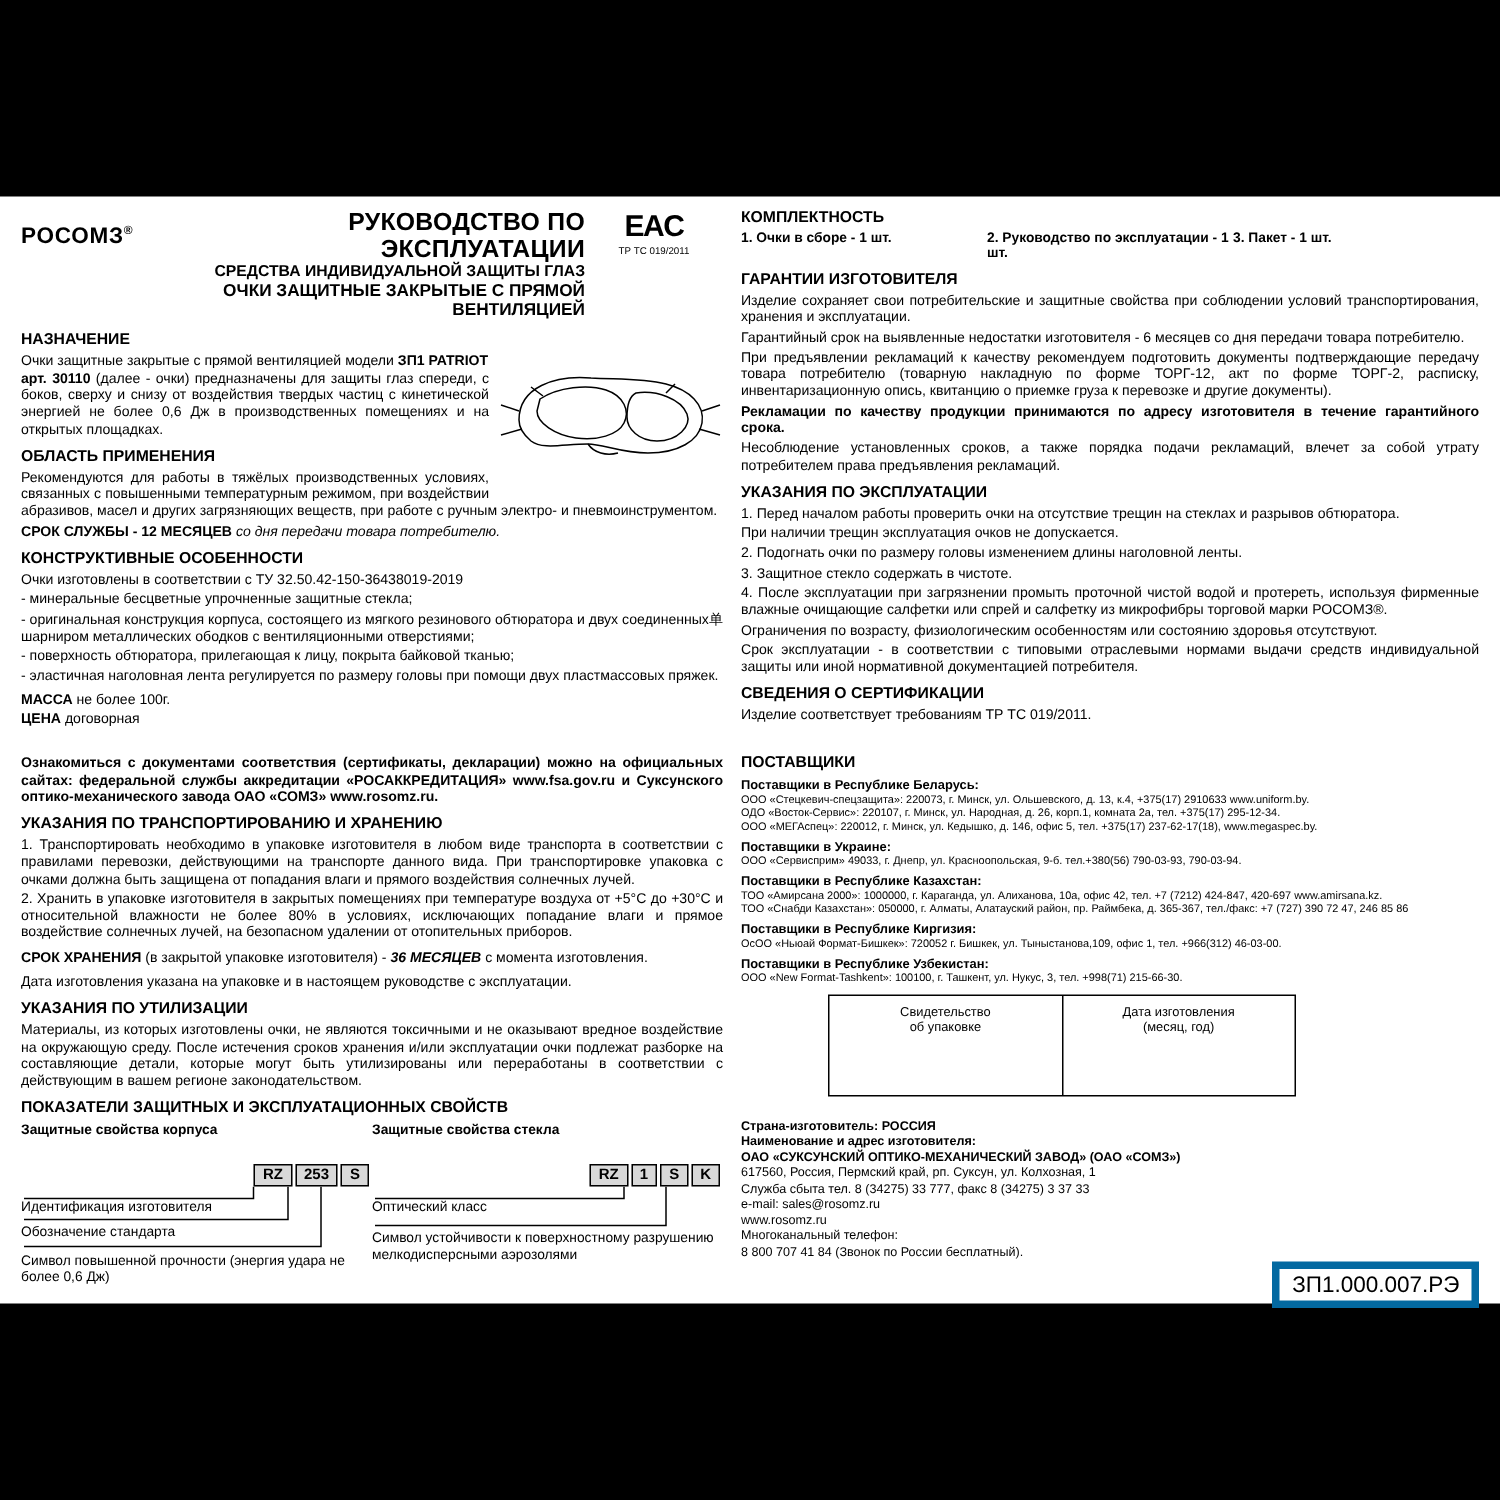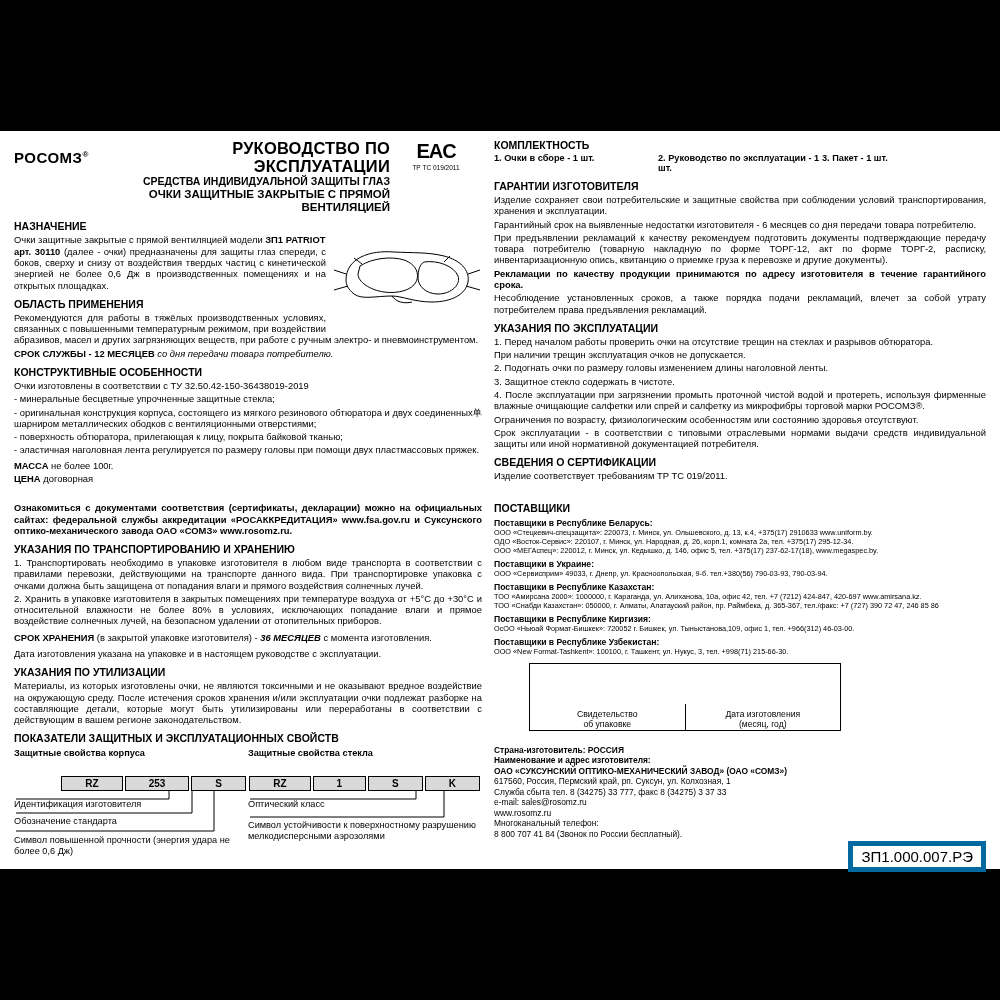--- a/index.html
+++ b/index.html
@@ -36,27 +36,27 @@
   p,li,div.txt{font-size:9.4px;line-height:1.2;margin:0 0 2px 0;text-align:justify;}
   .bold{font-weight:bold;}
   .ital{font-style:italic;}
   .goggles{float:right;width:150px;height:86px;margin:2px 0 2px 6px;}
   .kit{display:flex;font-size:9.2px;font-weight:bold;margin-bottom:3px;}
   .kit div{flex:1;}
   .supp-title{font-size:8.6px;font-weight:bold;margin-top:4px;}
   .supp{font-size:7.3px;line-height:1.25;}
   .markbox{
     display:inline-block;border:1px solid #000;font-size:10px;font-weight:bold;
-    padding:1px 23px;margin-right:2px;background:#fff;
+    padding:1px 5px;margin-right:2px;background:#fff;
   }
   .markgrey{background:#d9d9d9;}
   .legend{font-size:9.2px;line-height:1.18;}
   .cert-table{
-    width:310px;height:66px;border:1px solid #000;margin:6px 0 0 35px;
-    display:flex;font-size:8.6px;text-align:center;align-items:flex-end;
+    width:310px;height:66px;border:1px solid #000;margin:6px 0 0 58px;
+    display:flex;font-size:8.6px;text-align:center;
   }
   .cert-table div{flex:1;padding-top:5px;line-height:1.2;}
   .cert-table div:first-child{border-right:1px solid #000;}
   .code{
     display:inline-block;border:5px solid #0369a1;padding:2px 8px;font-size:15px;
     float:right;margin-top:2px;
   }
   .small{font-size:8.4px;line-height:1.25;}
   .halfcols{display:flex;gap:0;}
   .halfcols>div{flex:1;}

